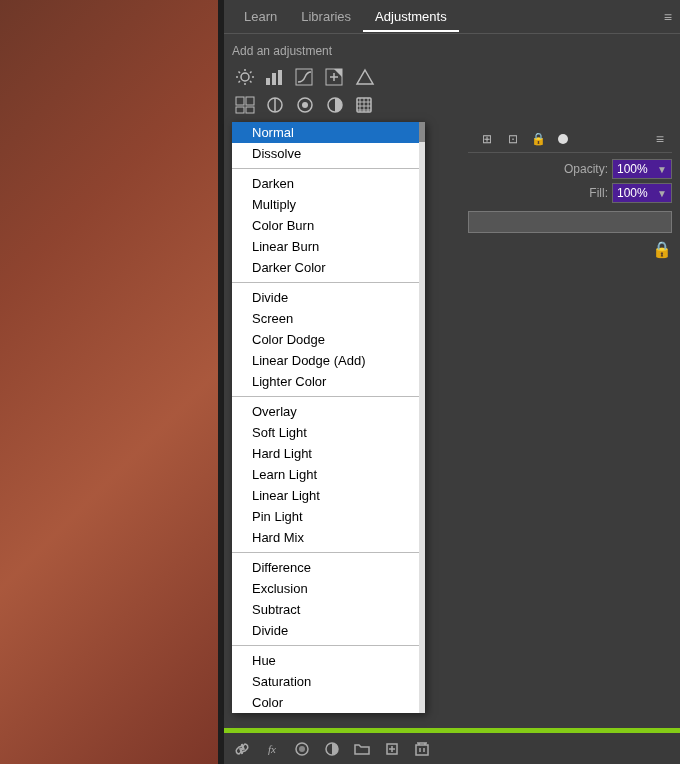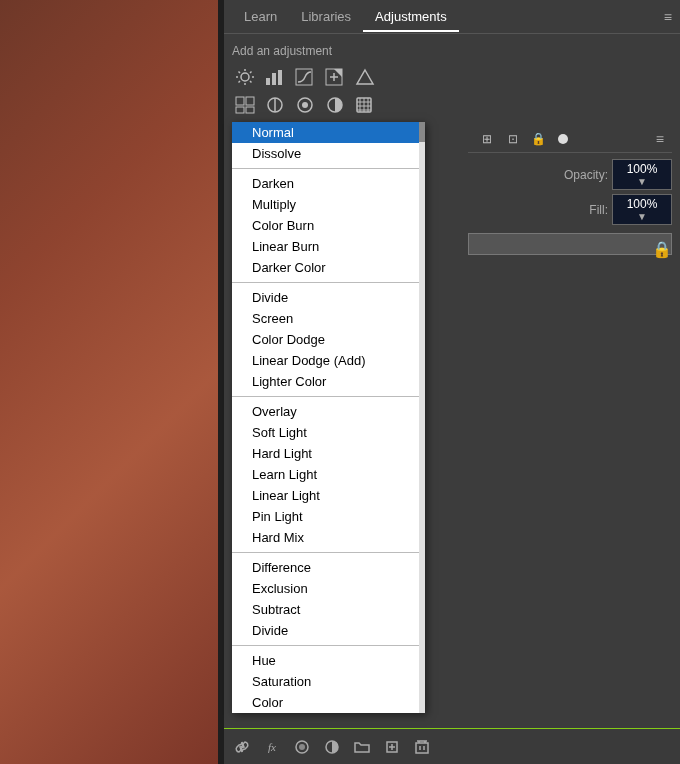--- a/index.html
+++ b/index.html
@@ -170,45 +170,44 @@
     .of-label {
       color: #aaa;
       font-size: 12px;
       flex: 1;
       text-align: right;
       padding-right: 4px;
     }
 
     .of-value {
       width: 60px;
-      background: #0f172a;
+      background: #4c1d95;
       border: 1px solid #666;
       color: #fff;
       font-size: 12px;
       padding: 2px 4px;
       display: flex;
       align-items: center;
       justify-content: space-between;
-      flex-direction: column;
     }
 
     .of-arrow {
       color: #aaa;
       font-size: 10px;
     }
 
     
     .bottom-toolbar {
       position: absolute;
       bottom: 0;
       left: 224px;
       right: 0;
       height: 36px;
       background: #3a3a3a;
-      border-top: 1px solid #84cc16;
+      border-top: 5px solid #84cc16;
       display: flex;
       align-items: center;
       padding: 0 6px;
       gap: 6px;
     }
 
     .bottom-icon {
       width: 24px;
       height: 24px;
       display: flex;

